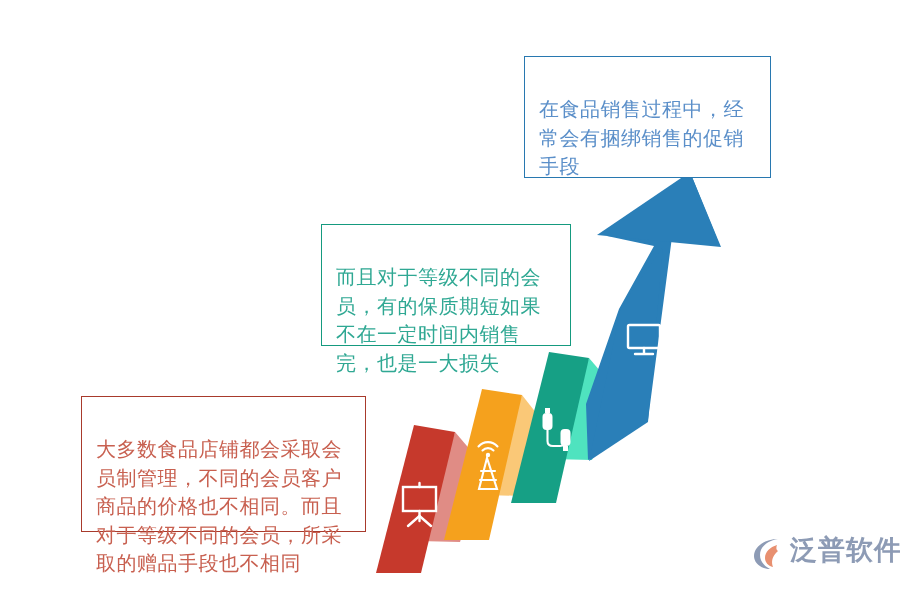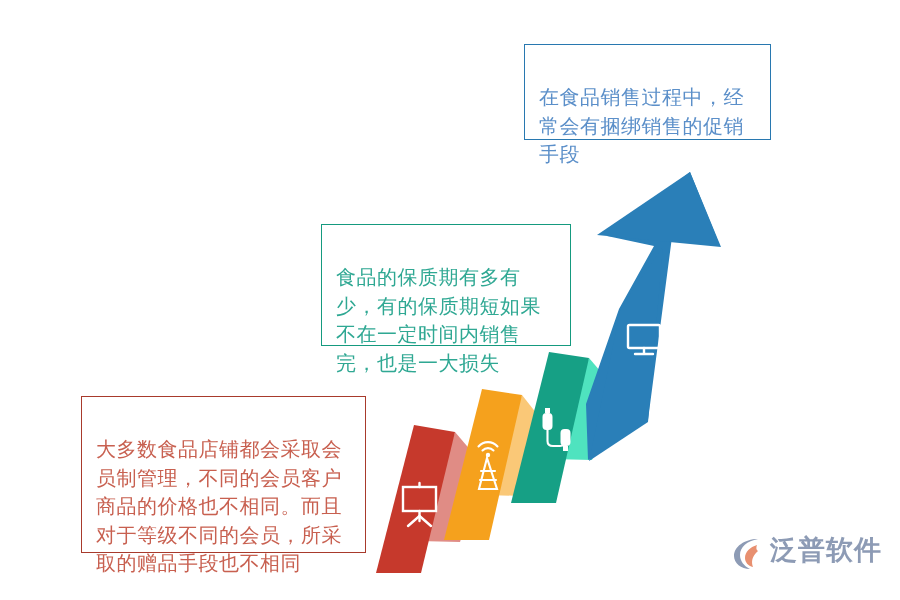--- a/index.html
+++ b/index.html
@@ -25,50 +25,50 @@
     background: #ffffff;
     border: 1px solid #000;
     padding: 10px 12px 8px 14px;
     font-size: 20px;
     line-height: 1.42;
     letter-spacing: 0.5px;
     white-space: pre-line;
     font-family: "Liberation Serif", "DejaVu Serif", serif;
   }
   .callout-blue {
-    left: 524px; top: 44px;
-    width: 247px; height: 96px;
+    left: 524px; top: 56px;
+    width: 247px; height: 122px;
     border-color: #2878b0;
     color: #5b8fc9;
   }
   .callout-green {
     left: 321px; top: 224px;
     width: 250px; height: 122px;
     border-color: #159a7f;
     color: #2fa893;
   }
   .callout-red {
     left: 81px; top: 396px;
-    width: 285px; height: 157px;
+    width: 285px; height: 136px;
     border-color: #a83a2c;
     color: #c86050;
   }
 
   
   .steps {
     position: absolute;
     left: 0; top: 0;
     width: 900px; height: 600px;
     pointer-events: none;
   }
 
   
   .logo {
     position: absolute;
-    left: 732px; top: 532px;
+    left: 752px; top: 532px;
     width: 140px; height: 58px;
   }
   .logo-mark {
     position: absolute;
     left: 0; top: 4px;
     width: 36px; height: 36px;
   }
   .logo-word {
     position: absolute;
     left: 38px; top: 0px;
@@ -149,21 +149,21 @@
         <line x1="635" y1="354" x2="653" y2="354"></line>
       </g>
     </g>
   </svg>
 
   <div class="callout callout-blue">
     <span>在食品销售过程中，经常会有捆绑销售的促销手段</span>
   </div>
 
   <div class="callout callout-green">
-    <span>食品的保质期有多有少，有的保质期短如果不在一定时间内销售完，也是一大损失</span>
+    <span>而且对于等级不同的会员，有的保质期短如果不在一定时间内销售完，也是一大损失</span>
   </div>
 
   <div class="callout callout-red">
     <span>大多数食品店铺都会采取会员制管理，不同的会员客户商品的价格也不相同。而且对于等级不同的会员，所采取的赠品手段也不相同</span>
   </div>
 
   <div class="logo">
     <svg class="logo-mark" viewBox="0 0 36 36">
       <path d="M26,3 C12,3 2,11 2,20 C2,27 9,33 18,33 C12,30 8,25 8,19 C8,11 15,5 26,3 Z" fill="#8d9bb5"></path>
       <path d="M25,9 C18,11 13,16 13,22 C13,26 16,30 21,31 C19,26 20,20 26,15 C24,14 24,11 25,9 Z" fill="#e89070"></path>

